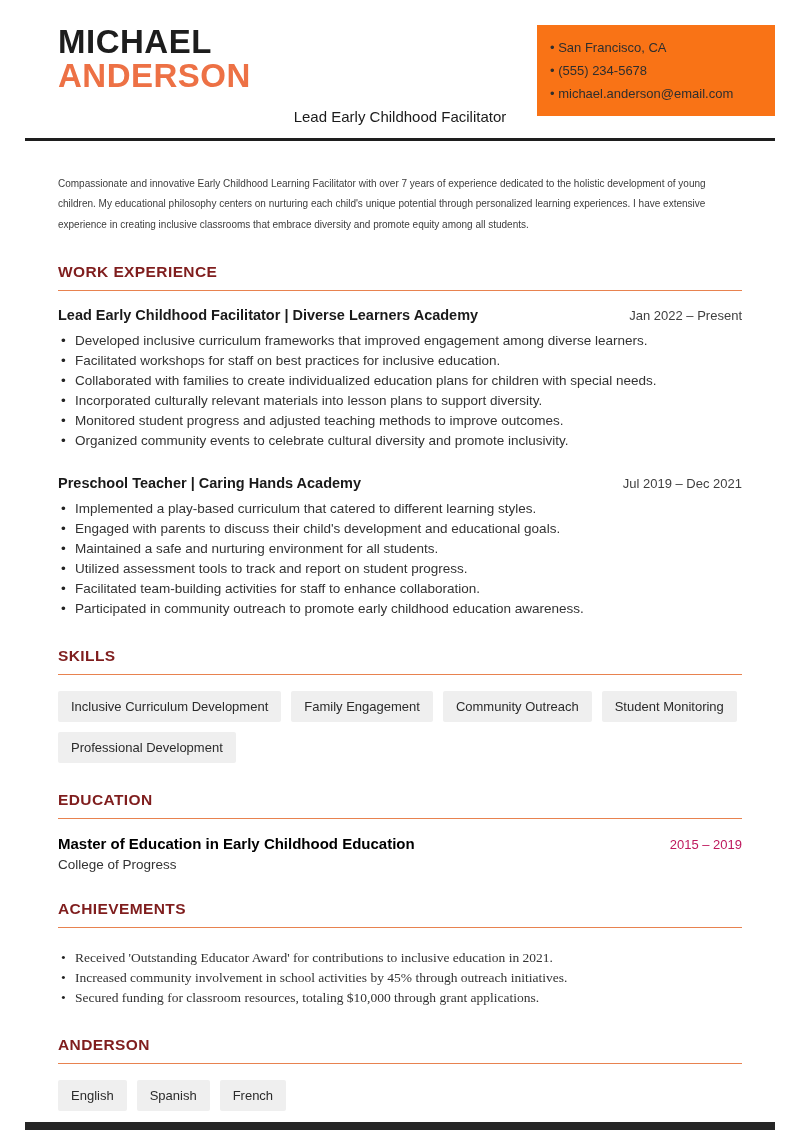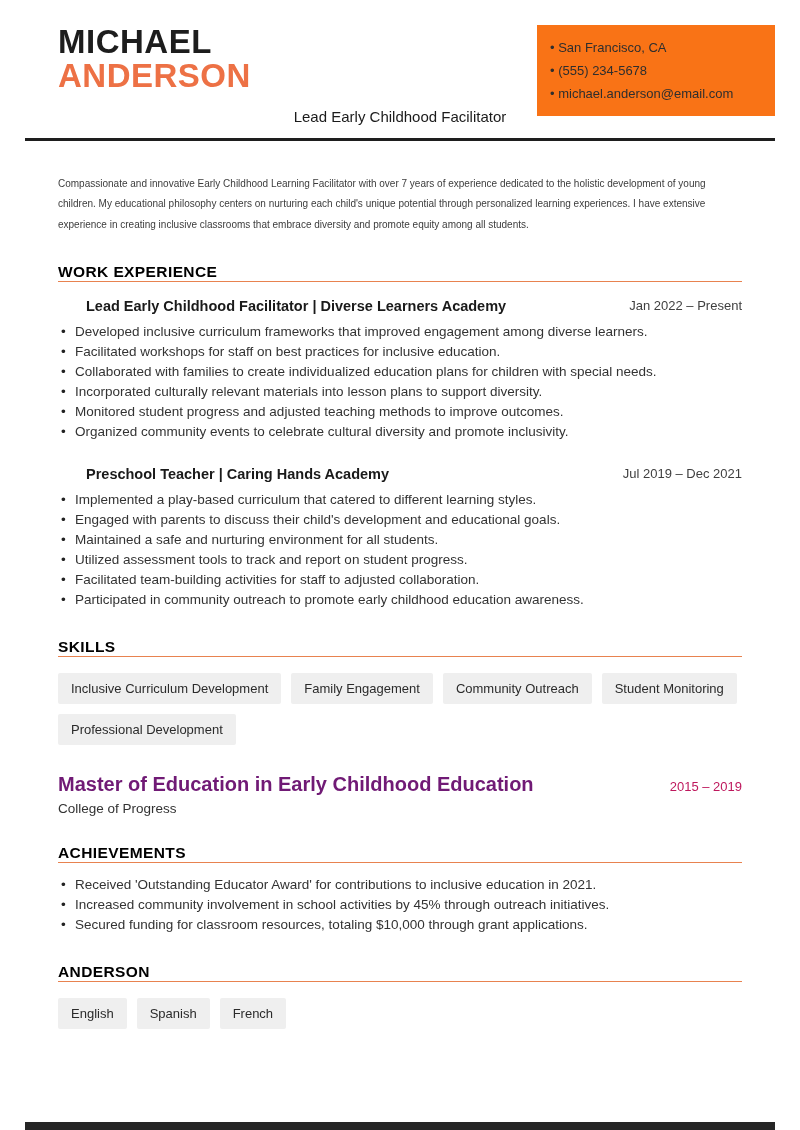--- a/index.html
+++ b/index.html
@@ -34,31 +34,32 @@
   .contact-item::before { content: "• "; }
 
   .top-divider { height: 3px; background: #1e1e1e; margin: 13px -33px 0 -33px; }
 
   
   .summary { margin-top: 33px; font-size: 10px; line-height: 20.5px; color: #3c3c3c; }
 
   
   .section { margin-top: 28px; }
   .section-heading {
-    color: #000000;
+    color: #7f1d1d;
     font-size: 15.5px;
     font-weight: 700;
     letter-spacing: 0.4px;
+    padding-bottom: 9px;
     border-bottom: 1px solid #E8824F;
   }
 
   
   .job-entry { margin-top: 16px; }
   .job-entry + .job-entry { margin-top: 24px; }
-  .job-header { display: flex; justify-content: space-between; align-items: flex-start; margin-left: 28px; }
+  .job-header { display: flex; justify-content: space-between; align-items: center; }
   .job-title { font-size: 14.5px; font-weight: 700; color: #1a1a1a; }
   .job-dates { font-size: 13px; color: #3f3f3f; white-space: nowrap; }
 
   ul.bullets { list-style: none; margin-top: 8px; }
   ul.bullets li {
     position: relative;
     padding-left: 17px;
     font-size: 13.5px;
     color: #333333;
     line-height: 20px;
@@ -70,26 +71,26 @@
   .tag {
     background: #efefef;
     color: #2b2b2b;
     font-size: 13px;
     padding: 8px 13px;
     border-radius: 2px;
   }
 
   
   .edu-header { display: flex; justify-content: space-between; align-items: baseline; margin-top: 16px; }
-  .edu-degree { font-size: 20px; font-weight: 700; color: #701a75; }
+  .edu-degree { font-size: 15px; font-weight: 700; color: #000000; }
   .edu-dates { font-size: 13px; color: #be185d; }
   .edu-school { margin-top: 5px; font-size: 13.5px; color: #333; }
 
   
-  .section ul.bullets.standalone { margin-top: 12px; }
+  .section ul.bullets.standalone { margin-top: 20px; font-family: Liberation Serif, serif; }
 
   
   .bottom-bar { position: absolute; left: 0; right: 0; bottom: 0; height: 8px; background: #262626; }
 </style>
 </head>
 <body>
 
 <div class="page">
 
   <div class="header">
@@ -131,38 +132,39 @@
     <div class="job-entry">
       <div class="job-header">
         <span class="job-title">Preschool Teacher | Caring Hands Academy</span>
         <span class="job-dates">Jul 2019 – Dec 2021</span>
       </div>
       <ul class="bullets">
         <li>Implemented a play-based curriculum that catered to different learning styles.</li>
         <li>Engaged with parents to discuss their child's development and educational goals.</li>
         <li>Maintained a safe and nurturing environment for all students.</li>
         <li>Utilized assessment tools to track and report on student progress.</li>
-        <li>Facilitated team-building activities for staff to adjusted collaboration.</li>
+        <li>Facilitated team-building activities for staff to enhance collaboration.</li>
         <li>Participated in community outreach to promote early childhood education awareness.</li>
       </ul>
     </div>
   </div>
 
   <div class="section">
     <h2 class="section-heading">SKILLS</h2>
     <div class="tag-row">
       <span class="tag">Inclusive Curriculum Development</span>
       <span class="tag">Family Engagement</span>
       <span class="tag">Community Outreach</span>
       <span class="tag">Student Monitoring</span>
       <span class="tag">Professional Development</span>
     </div>
   </div>
 
   <div class="section">
+    <h2 class="section-heading">EDUCATION</h2>
     <div class="edu-header">
       <span class="edu-degree">Master of Education in Early Childhood Education</span>
       <span class="edu-dates">2015 – 2019</span>
     </div>
     <div class="edu-school">College of Progress</div>
   </div>
 
   <div class="section">
     <h2 class="section-heading">ACHIEVEMENTS</h2>
     <ul class="bullets standalone">

